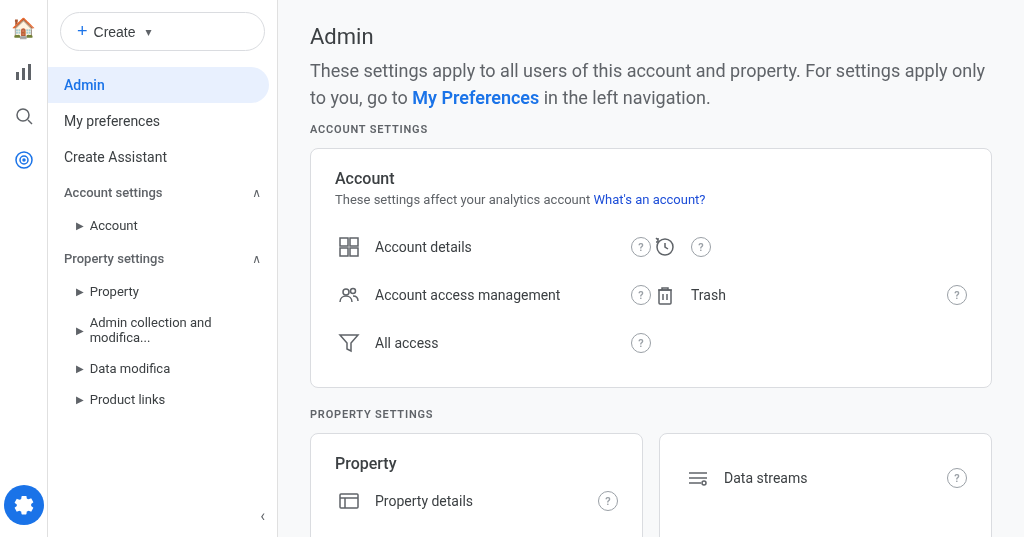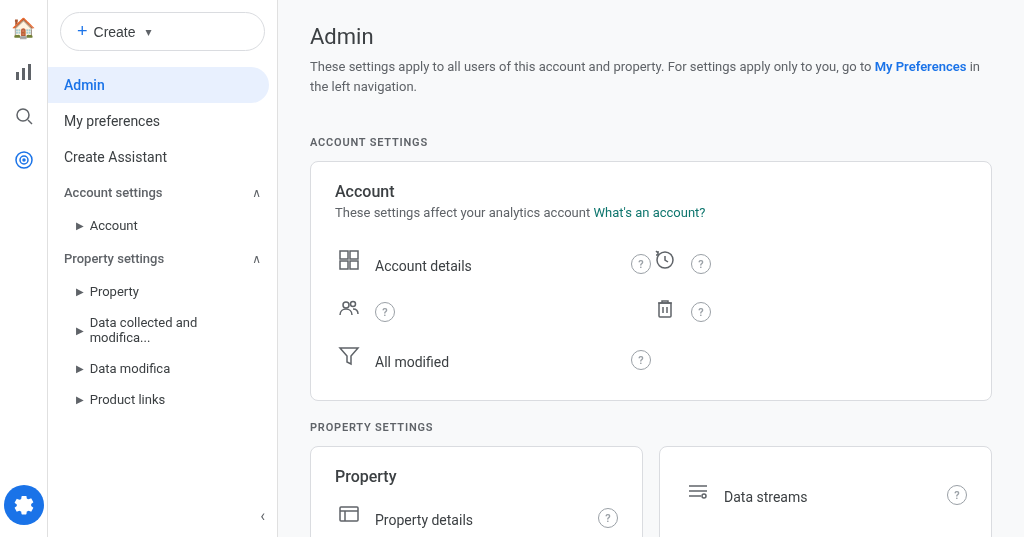--- a/index.html
+++ b/index.html
@@ -124,23 +124,23 @@
       padding: 24px 32px;
       background: #f8f9fa;
     }
     .page-title {
       font-size: 22px;
       font-weight: 400;
       color: #3c4043;
       margin-bottom: 8px;
     }
     .page-subtitle {
-      font-size: 13px;
-      color: #5f6368;
-      margin-bottom: 40px;
+      font-size: 18px;
+      color: #5f6368;
+      margin-bottom: 12px;
       line-height: 1.5;
     }
     .page-subtitle a { color: #1a73e8; text-decoration: none; font-weight: 600; }
 
     .section-label {
       font-size: 11px;
       font-weight: 600;
       letter-spacing: 0.8px;
       color: #5f6368;
       margin-bottom: 12px;
@@ -158,30 +158,30 @@
       font-size: 16px;
       font-weight: 500;
       margin-bottom: 4px;
       color: #3c4043;
     }
     .card-subtitle {
       font-size: 13px;
       color: #5f6368;
       margin-bottom: 16px;
     }
-    .card-subtitle a { color: #0f766e; text-decoration: none; }
+    .card-subtitle a { color: #1d4ed8; text-decoration: none; }
 
     .card-grid {
       display: grid;
       grid-template-columns: 1fr 1fr;
       gap: 0;
     }
     .card-item {
       display: flex;
-      align-items: flex-end;
+      align-items: center;
       gap: 12px;
       padding: 10px 0;
       border-bottom: none;
       cursor: pointer;
     }
     .card-item-icon {
       width: 28px;
       height: 28px;
       display: flex;
       align-items: center;
@@ -276,21 +276,21 @@
   <div class="sidebar-section-header">
     <span>Property settings</span>
     <span class="chevron">∧</span>
   </div>
   <div class="sidebar-sub-item">
     <span class="arrow">▶</span>
     <span>Property</span>
   </div>
   <div class="sidebar-sub-item">
     <span class="arrow">▶</span>
-    <span>Data collected and modifica...</span>
+    <span>Admin collection and modifica...</span>
   </div>
   <div class="sidebar-sub-item">
     <span class="arrow">▶</span>
     <span>Data modifica</span>
   </div>
   <div class="sidebar-sub-item">
     <span class="arrow">▶</span>
     <span>Product links</span>
   </div>
 
@@ -327,29 +327,30 @@
         </div>
         <div class="card-item">
           <div class="card-item-icon">
             <svg width="22" height="22" viewBox="0 0 22 22" fill="none" stroke="#5f6368" stroke-width="1.5">
                 <circle cx="8" cy="8" r="3"></circle>
                 <path d="M2 18c0-4 3-6 6-6s6 2 6 6"></path>
                 <circle cx="15" cy="7" r="2.5"></circle>
                 <path d="M15 12c2.5 0 5 1.5 5 5"></path>
               </svg>
           </div>
+          <span class="card-item-label">Account access management</span>
           <div class="card-item-help">?</div>
         </div>
         <div class="card-item">
           <div class="card-item-icon">
             <svg width="22" height="22" viewBox="0 0 22 22" fill="none" stroke="#5f6368" stroke-width="1.5">
                 <polygon points="2,3 20,3 13,11 13,19 9,17 9,11"></polygon>
               </svg>
           </div>
-          <span class="card-item-label">All modified</span>
+          <span class="card-item-label">All access</span>
           <div class="card-item-help">?</div>
         </div>
       </div>
       <div>
         <div class="card-item">
           <div class="card-item-icon">
             <svg width="22" height="22" viewBox="0 0 22 22" fill="none" stroke="#5f6368" stroke-width="1.5">
                 <circle cx="11" cy="11" r="8"></circle>
                 <polyline points="11,7 11,11 14,13"></polyline>
                 <path d="M4 4 L2 2" stroke="#5f6368"></path>
@@ -361,20 +362,21 @@
         <div class="card-item">
           <div class="card-item-icon">
             <svg width="22" height="22" viewBox="0 0 22 22" fill="none" stroke="#5f6368" stroke-width="1.5">
                 <polyline points="4,6 18,6"></polyline>
                 <path d="M8 6V4h6v2"></path>
                 <rect x="5" y="6" width="12" height="14" rx="1"></rect>
                 <line x1="9" y1="10" x2="9" y2="16"></line>
                 <line x1="13" y1="10" x2="13" y2="16"></line>
               </svg>
           </div>
+          <span class="card-item-label">Trash</span>
           <div class="card-item-help">?</div>
         </div>
       </div>
     </div>
   </div>
 
   <div class="section-label">PROPERTY SETTINGS</div>
   <div class="prop-settings-grid">
 
     <div class="card">

